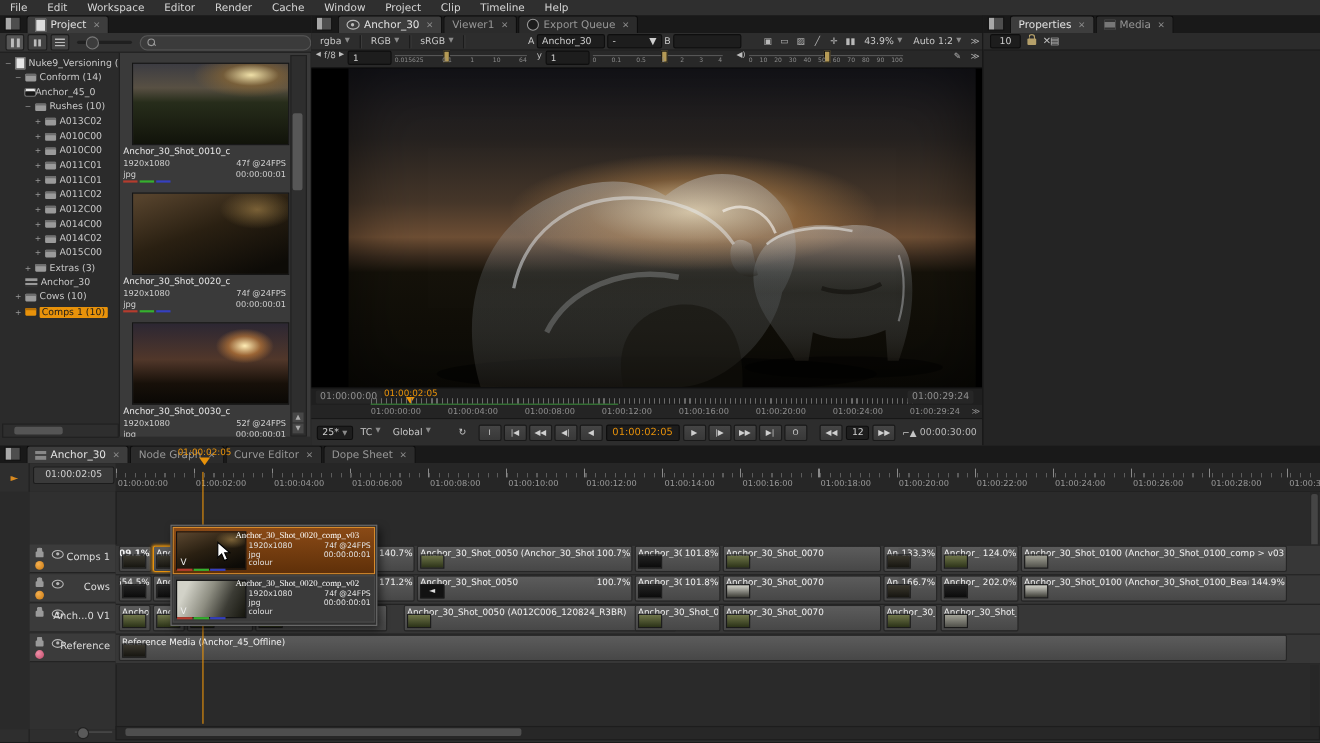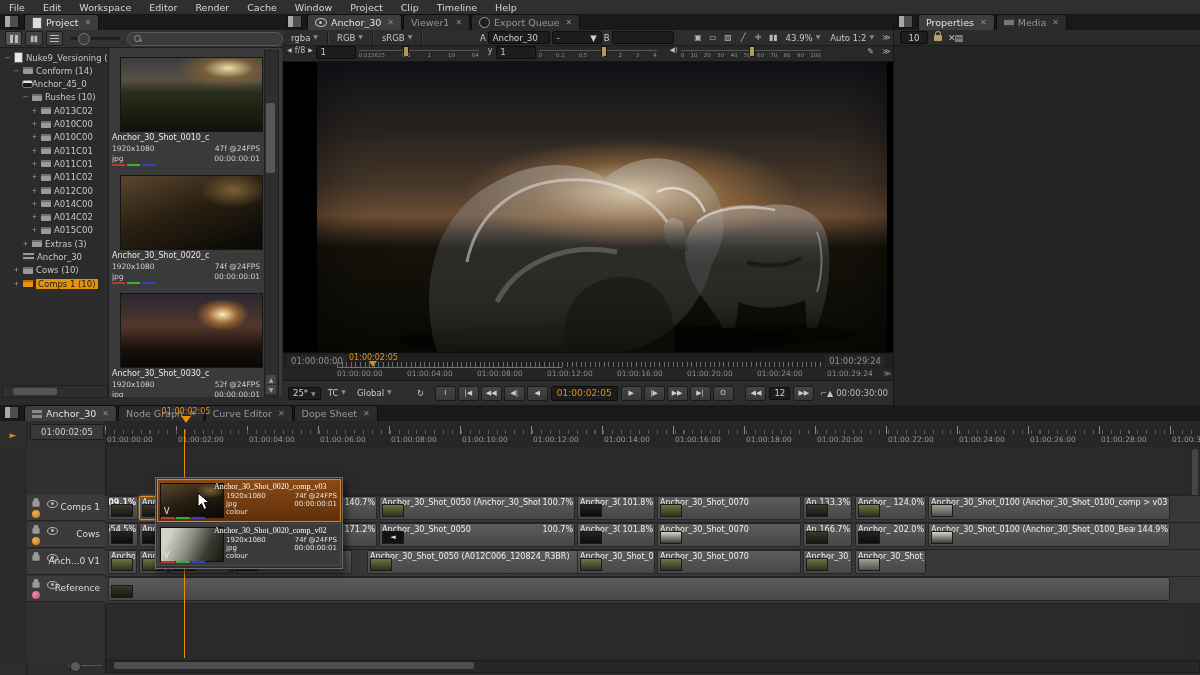--- a/index.html
+++ b/index.html
@@ -863,16 +863,17 @@
         <span class="cth th-lgr"></span>
       </div>
       <div class="lane" style="top: 171px;"></div>
       <div class="thead" style="top: 171px;">
         <span class="lock-icon grey lk"></span>
         <span class="eye-icon"></span>
         <span class="badge pink"></span>
         <span class="tname">Reference</span>
       </div>
       <div class="clip" style="left: 108px; top: 172px; width: 1062px;">
+        <span class="cn">Reference Media (Anchor_45_Offline)</span>
         <span class="cth th-ld"></span>
       </div>
     </div>
 </div>
 
 </body></html>

